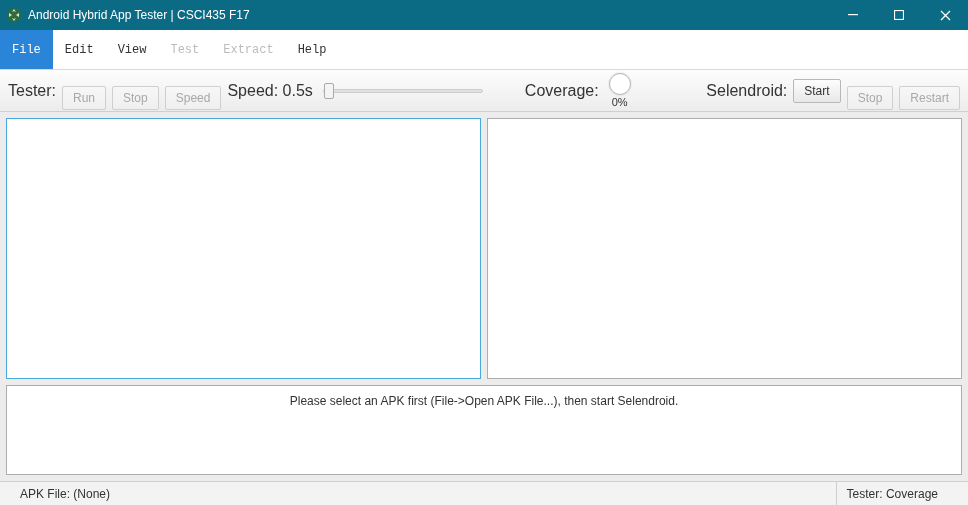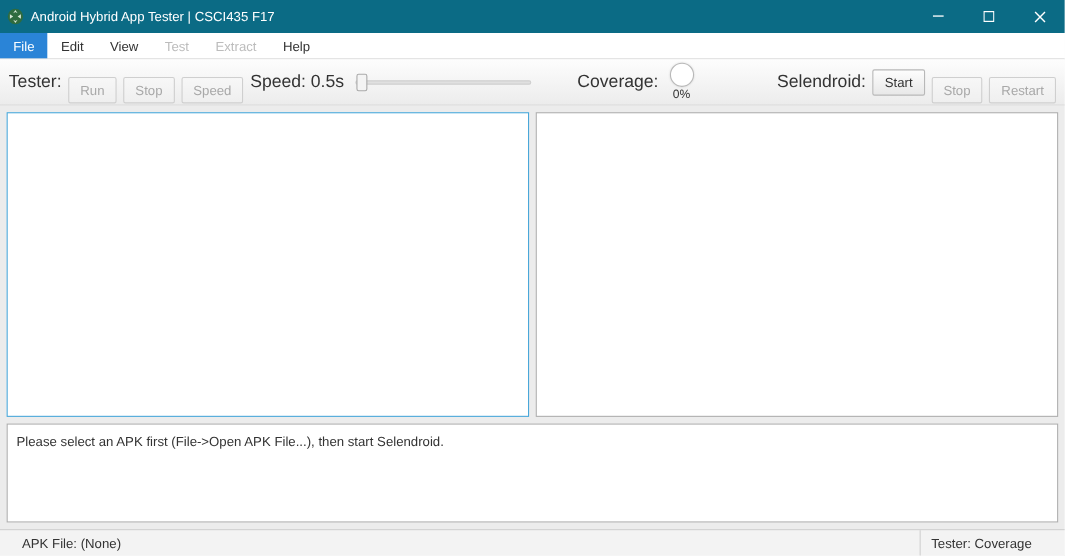--- a/index.html
+++ b/index.html
@@ -31,22 +31,23 @@
     .win-controls { display:flex; height:100%; }
     .win-btn {
       width:46px;height:30px;display:flex;align-items:center;justify-content:center;
       color:#fff;
     }
     
     .menubar {
       background:#fff;
       border-bottom:1px solid #d9d9d9;
       display:flex;
-      height:24px;
+      height:40px;
       align-items:stretch;
+      font-family:Liberation Mono, monospace;
     }
     .menu-item {
       padding:0 12px;
       display:flex;
       align-items:center;
       font-size:12px;
       color:#333;
       cursor:default;
     }
     .menu-item.selected {
@@ -102,20 +103,21 @@
     .coverage-pct { font-size:11px;color:#333;}
     
     .content {
       flex:1;
       display:flex;
       flex-direction:column;
       background:#ececec;
       padding:6px;
       gap:6px;
       min-height:0;
+      text-align:center;
     }
     .panes {
       flex:1;
       display:flex;
       gap:6px;
       min-height:0;
     }
     .pane {
       background:#fff;
       border:1px solid #adadad;

